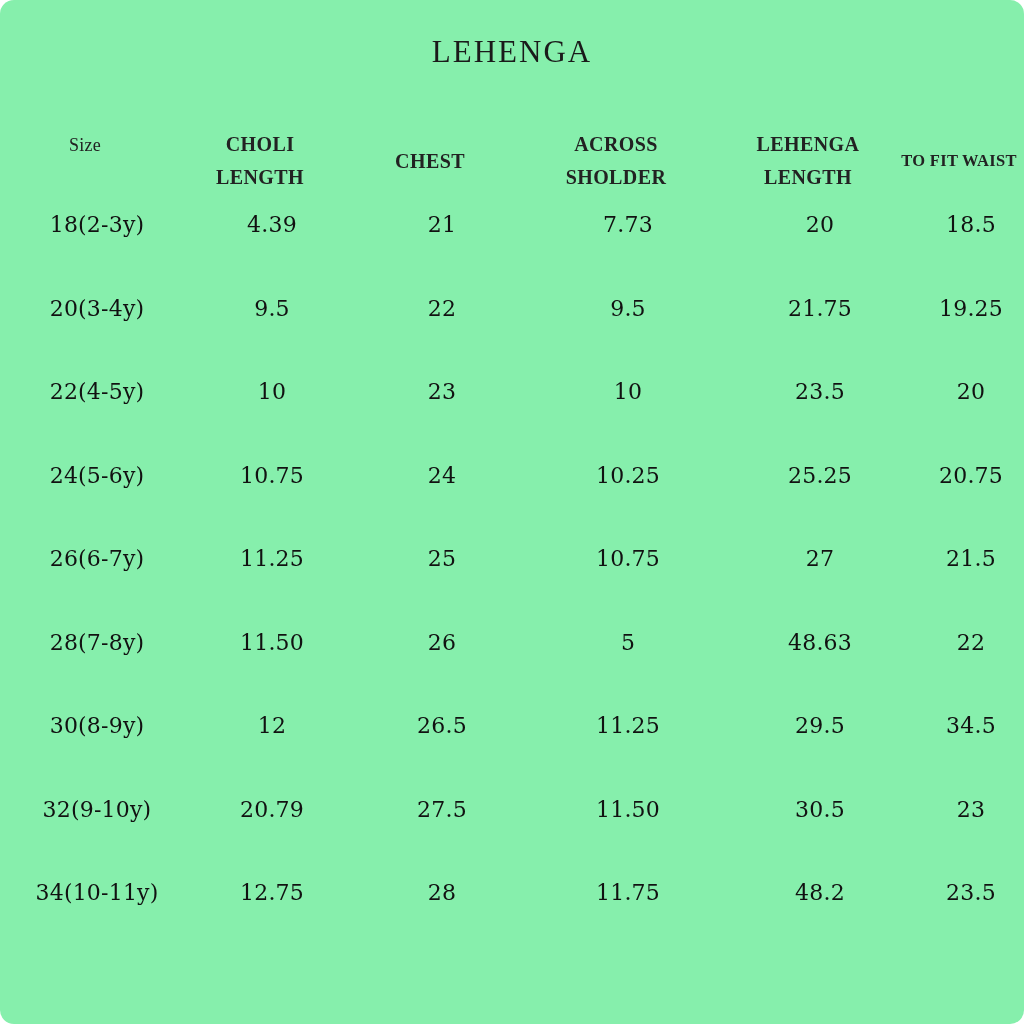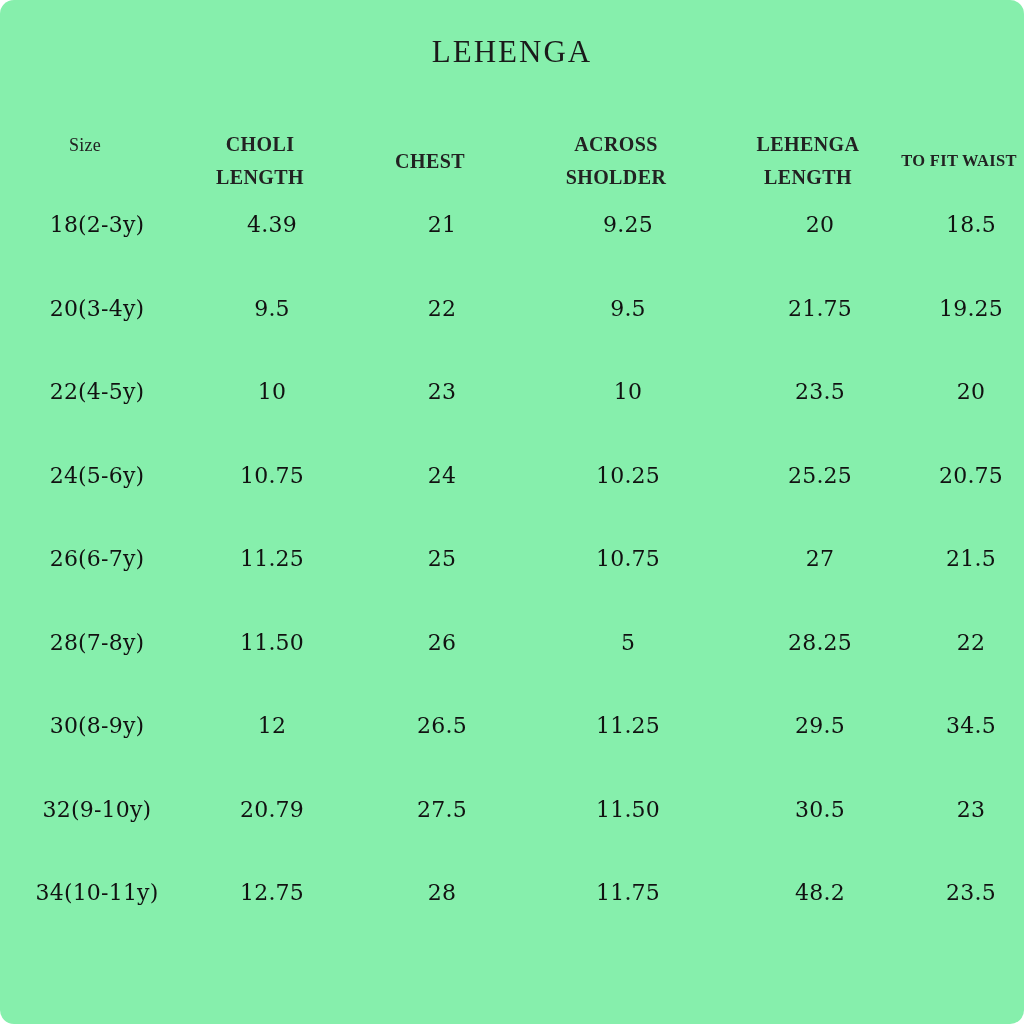--- a/index.html
+++ b/index.html
@@ -99,21 +99,21 @@
       <div class="header-cell col-4">LEHENGA
 LENGTH</div>
       <div class="header-cell col-5">TO FIT WAIST</div>
     </div>
 
     <div class="rows-container">
       <div class="grid-row data-row">
         <div class="data-cell">18(2-3y)</div>
         <div class="data-cell">4.39</div>
         <div class="data-cell">21</div>
-        <div class="data-cell">9.25</div>
+        <div class="data-cell">7.73</div>
         <div class="data-cell">20</div>
         <div class="data-cell">18.5</div>
       </div>
 
       <div class="grid-row data-row">
         <div class="data-cell">20(3-4y)</div>
         <div class="data-cell">9.5</div>
         <div class="data-cell">22</div>
         <div class="data-cell">9.5</div>
         <div class="data-cell">21.75</div>
@@ -145,21 +145,21 @@
         <div class="data-cell">10.75</div>
         <div class="data-cell">27</div>
         <div class="data-cell">21.5</div>
       </div>
 
       <div class="grid-row data-row">
         <div class="data-cell">28(7-8y)</div>
         <div class="data-cell">11.50</div>
         <div class="data-cell">26</div>
         <div class="data-cell">5</div>
-        <div class="data-cell">28.25</div>
+        <div class="data-cell">48.63</div>
         <div class="data-cell">22</div>
       </div>
 
       <div class="grid-row data-row">
         <div class="data-cell">30(8-9y)</div>
         <div class="data-cell">12</div>
         <div class="data-cell">26.5</div>
         <div class="data-cell">11.25</div>
         <div class="data-cell">29.5</div>
         <div class="data-cell">34.5</div>

